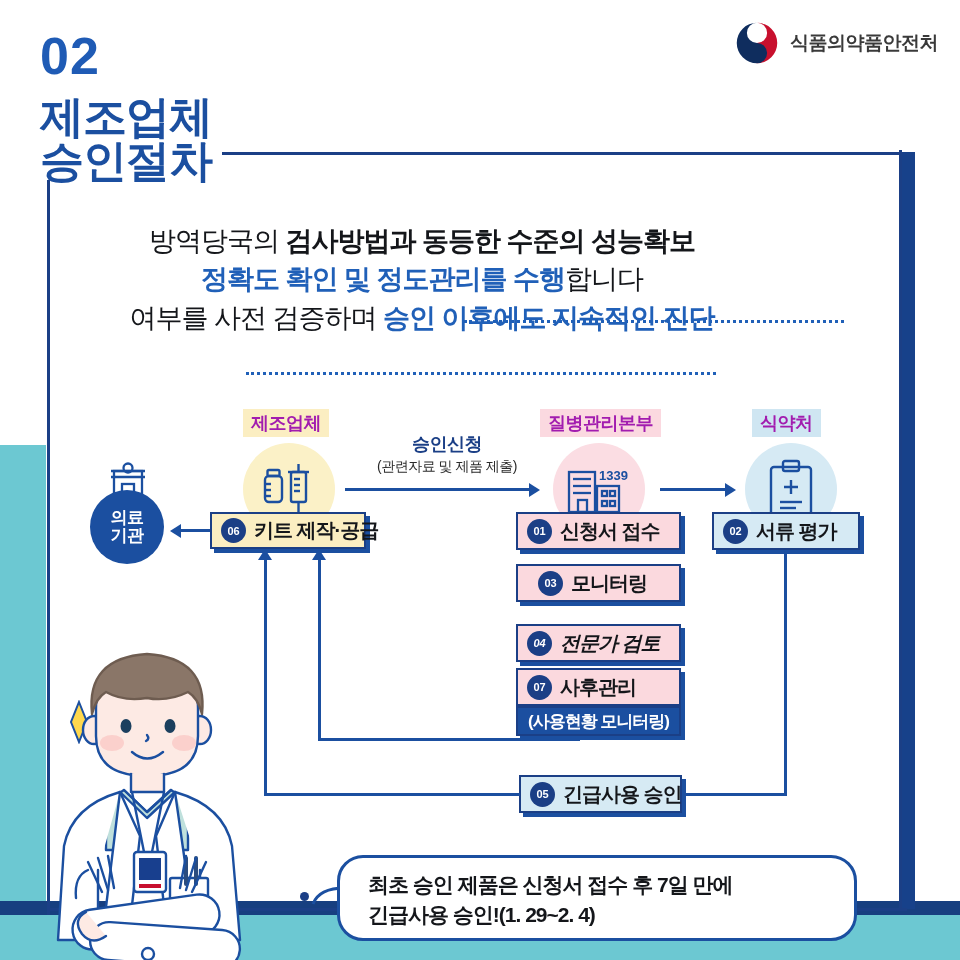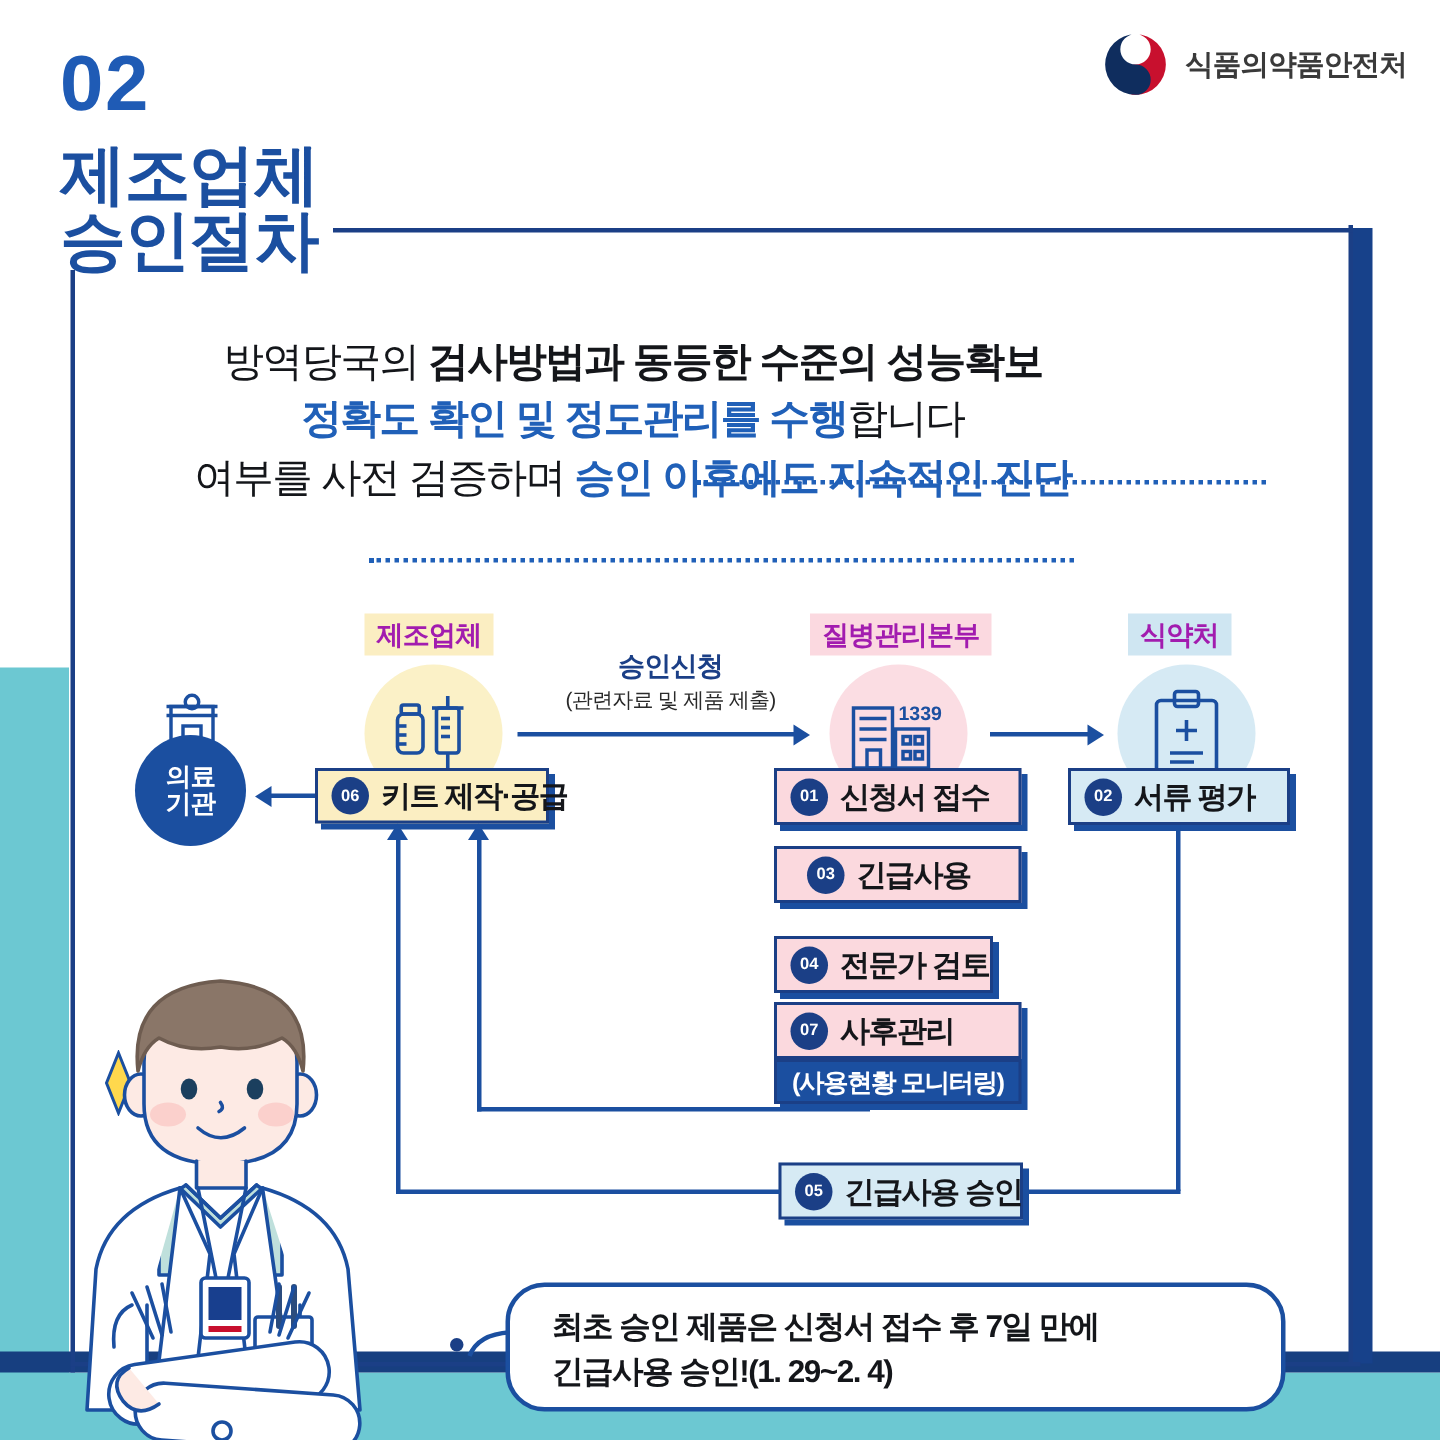--- a/index.html
+++ b/index.html
@@ -211,23 +211,23 @@
     <div class="num">06</div>
     <div class="lbl">키트 제작·공급</div>
   </div>
 
   <div class="stepbox bx-pink" style="left:516px;top:512px;width:165px;height:38px;">
     <div class="num">01</div>
     <div class="lbl">신청서 접수</div>
   </div>
   <div class="stepbox bx-pink" style="left:516px;top:564px;width:165px;height:38px;padding-left:20px;">
     <div class="num">03</div>
-    <div class="lbl">긴급사용</div>
-  </div>
-  <div class="stepbox bx-pink" style="left:516px;top:624px;width:146px;height:38px;">
+    <div class="lbl">모니터링</div>
+  </div>
+  <div class="stepbox bx-pink" style="left:516px;top:624px;width:165px;height:38px;font-style:italic;">
     <div class="num">04</div>
     <div class="lbl">전문가 검토</div>
   </div>
   <div class="stepbox bx-pink" style="left:516px;top:668px;width:165px;height:38px;">
     <div class="num">07</div>
     <div class="lbl">사후관리</div>
   </div>
   <div class="sub-navy" style="left:516px;top:706px;width:165px;height:30px;">(사용현황 모니터링)</div>
 
   <div class="stepbox bx-blue" style="left:712px;top:512px;width:148px;height:38px;">

